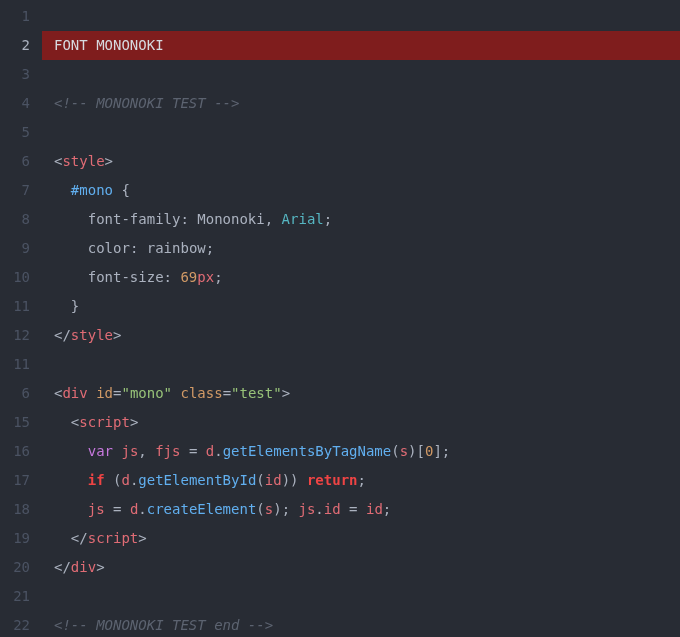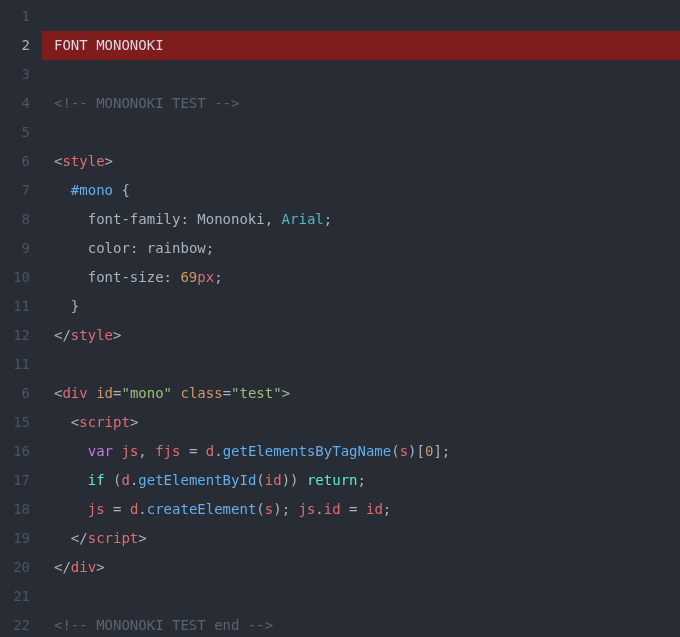--- a/index.html
+++ b/index.html
@@ -42,25 +42,25 @@
     height: 29px;
   }
   .code .line.active {
     background: #7f1d1d;
     margin-left: -12px;
     padding-left: 12px;
     margin-right: 0;
     width: calc(100% + 12px);
   }
   .c-plain   { color: #abb2bf; }
-  .c-comment { color: #5c6370; }
+  .c-comment { color: #5c6370; font-style: italic; }
   .c-tag     { color: #e06c75; }
   .c-attr    { color: #d19a66; }
   .c-string  { color: #98c379; }
-  .c-keyword { color: #5eead4; }
+  .c-keyword { color: #ef4444; font-weight: bold; }
   .c-prop    { color: #abb2bf; }
   .c-id      { color: #61afef; }
   .c-num     { color: #d19a66; }
   .c-func    { color: #61afef; }
   .c-punct   { color: #abb2bf; }
   .c-varkey  { color: #c678dd; }
   .c-red     { color: #e06c75; }
   .c-teal    { color: #56b6c2; margin-top: 8px; }
   .c-title   { color: #d7dae0; }
 </style>

